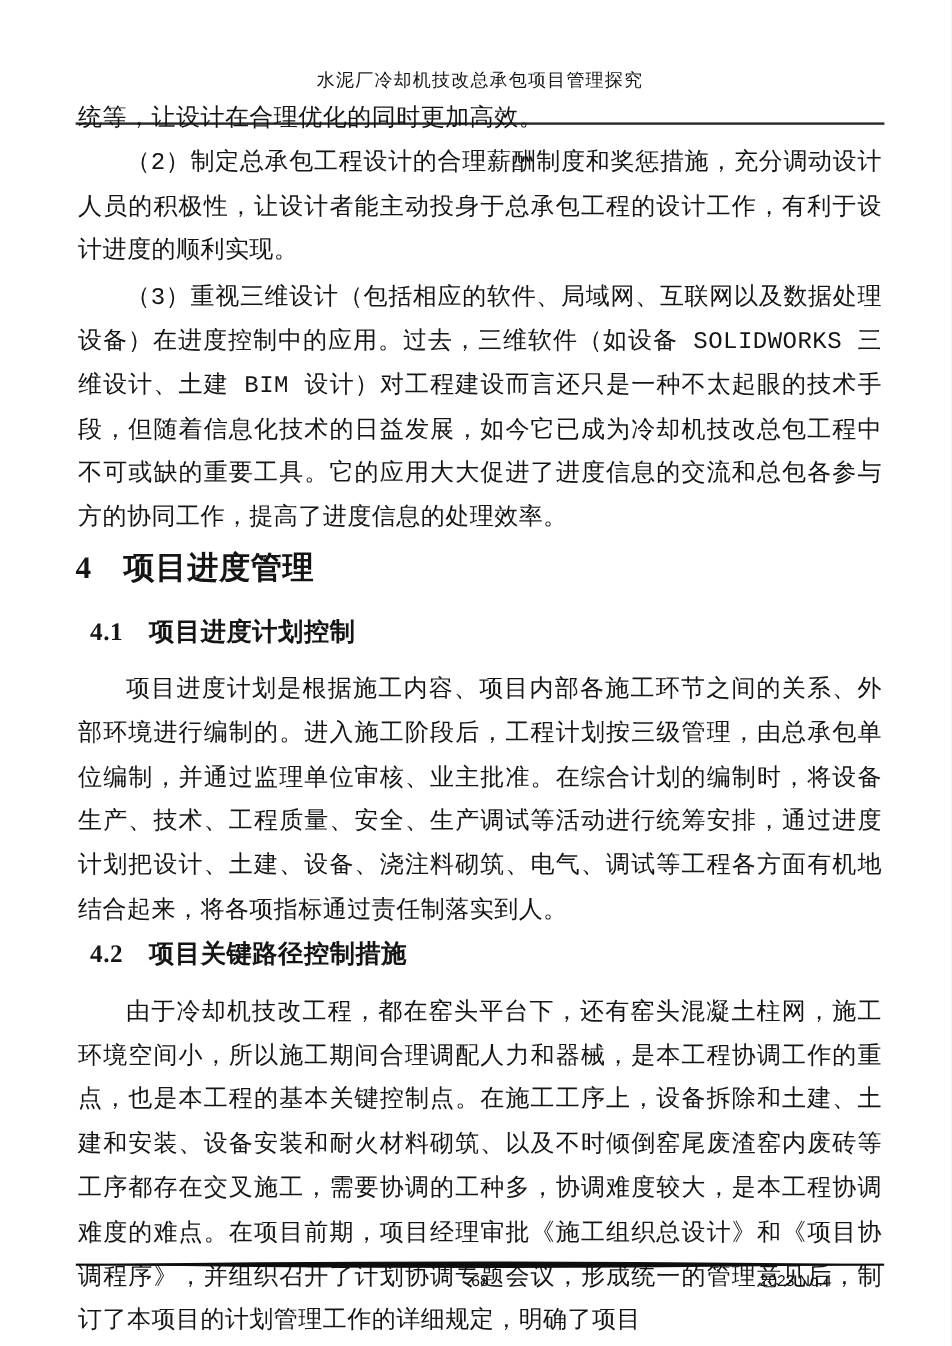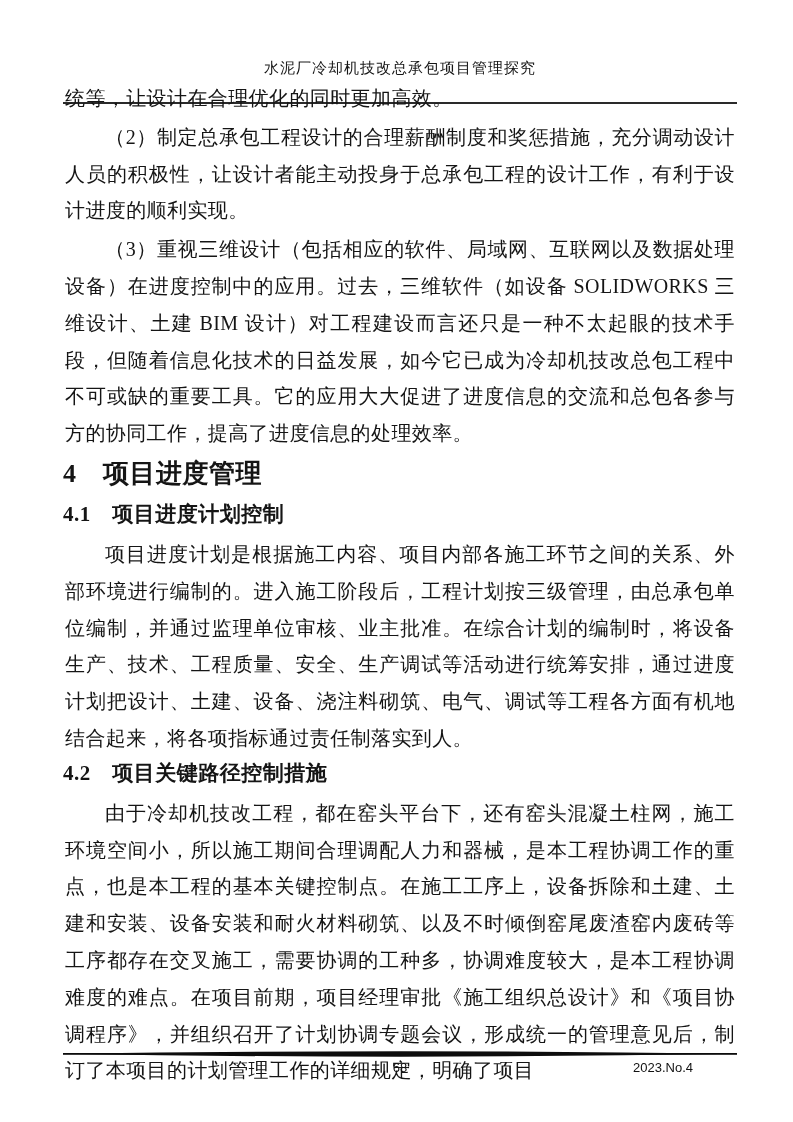--- a/index.html
+++ b/index.html
@@ -42,30 +42,30 @@
     width: 674px;
     font-size: 20px;
     color: var(--text);
   }
   .para {
     margin: 2px;
     line-height: 36.8px;
     text-align: justify;
     letter-spacing: 0.4px;
   }
-  .para.indent { text-indent: 2em; }
+  .para.indent { text-indent: 2em; font-family: Liberation Mono, monospace; }
   .h1 {
     margin: 2px 0 0 0;
     font-size: 26px;
     line-height: 40px;
     font-weight: bold;
     letter-spacing: 0.5px;
   }
   .h2 {
-    margin: 0;
+    margin: 12px;
     font-size: 21px;
     line-height: 40px;
     font-weight: bold;
     letter-spacing: 0.5px;
   }
   .h2.tight { margin-top: -6px; }
   
   .page-footer {
     position: absolute;
     left: 63px;

